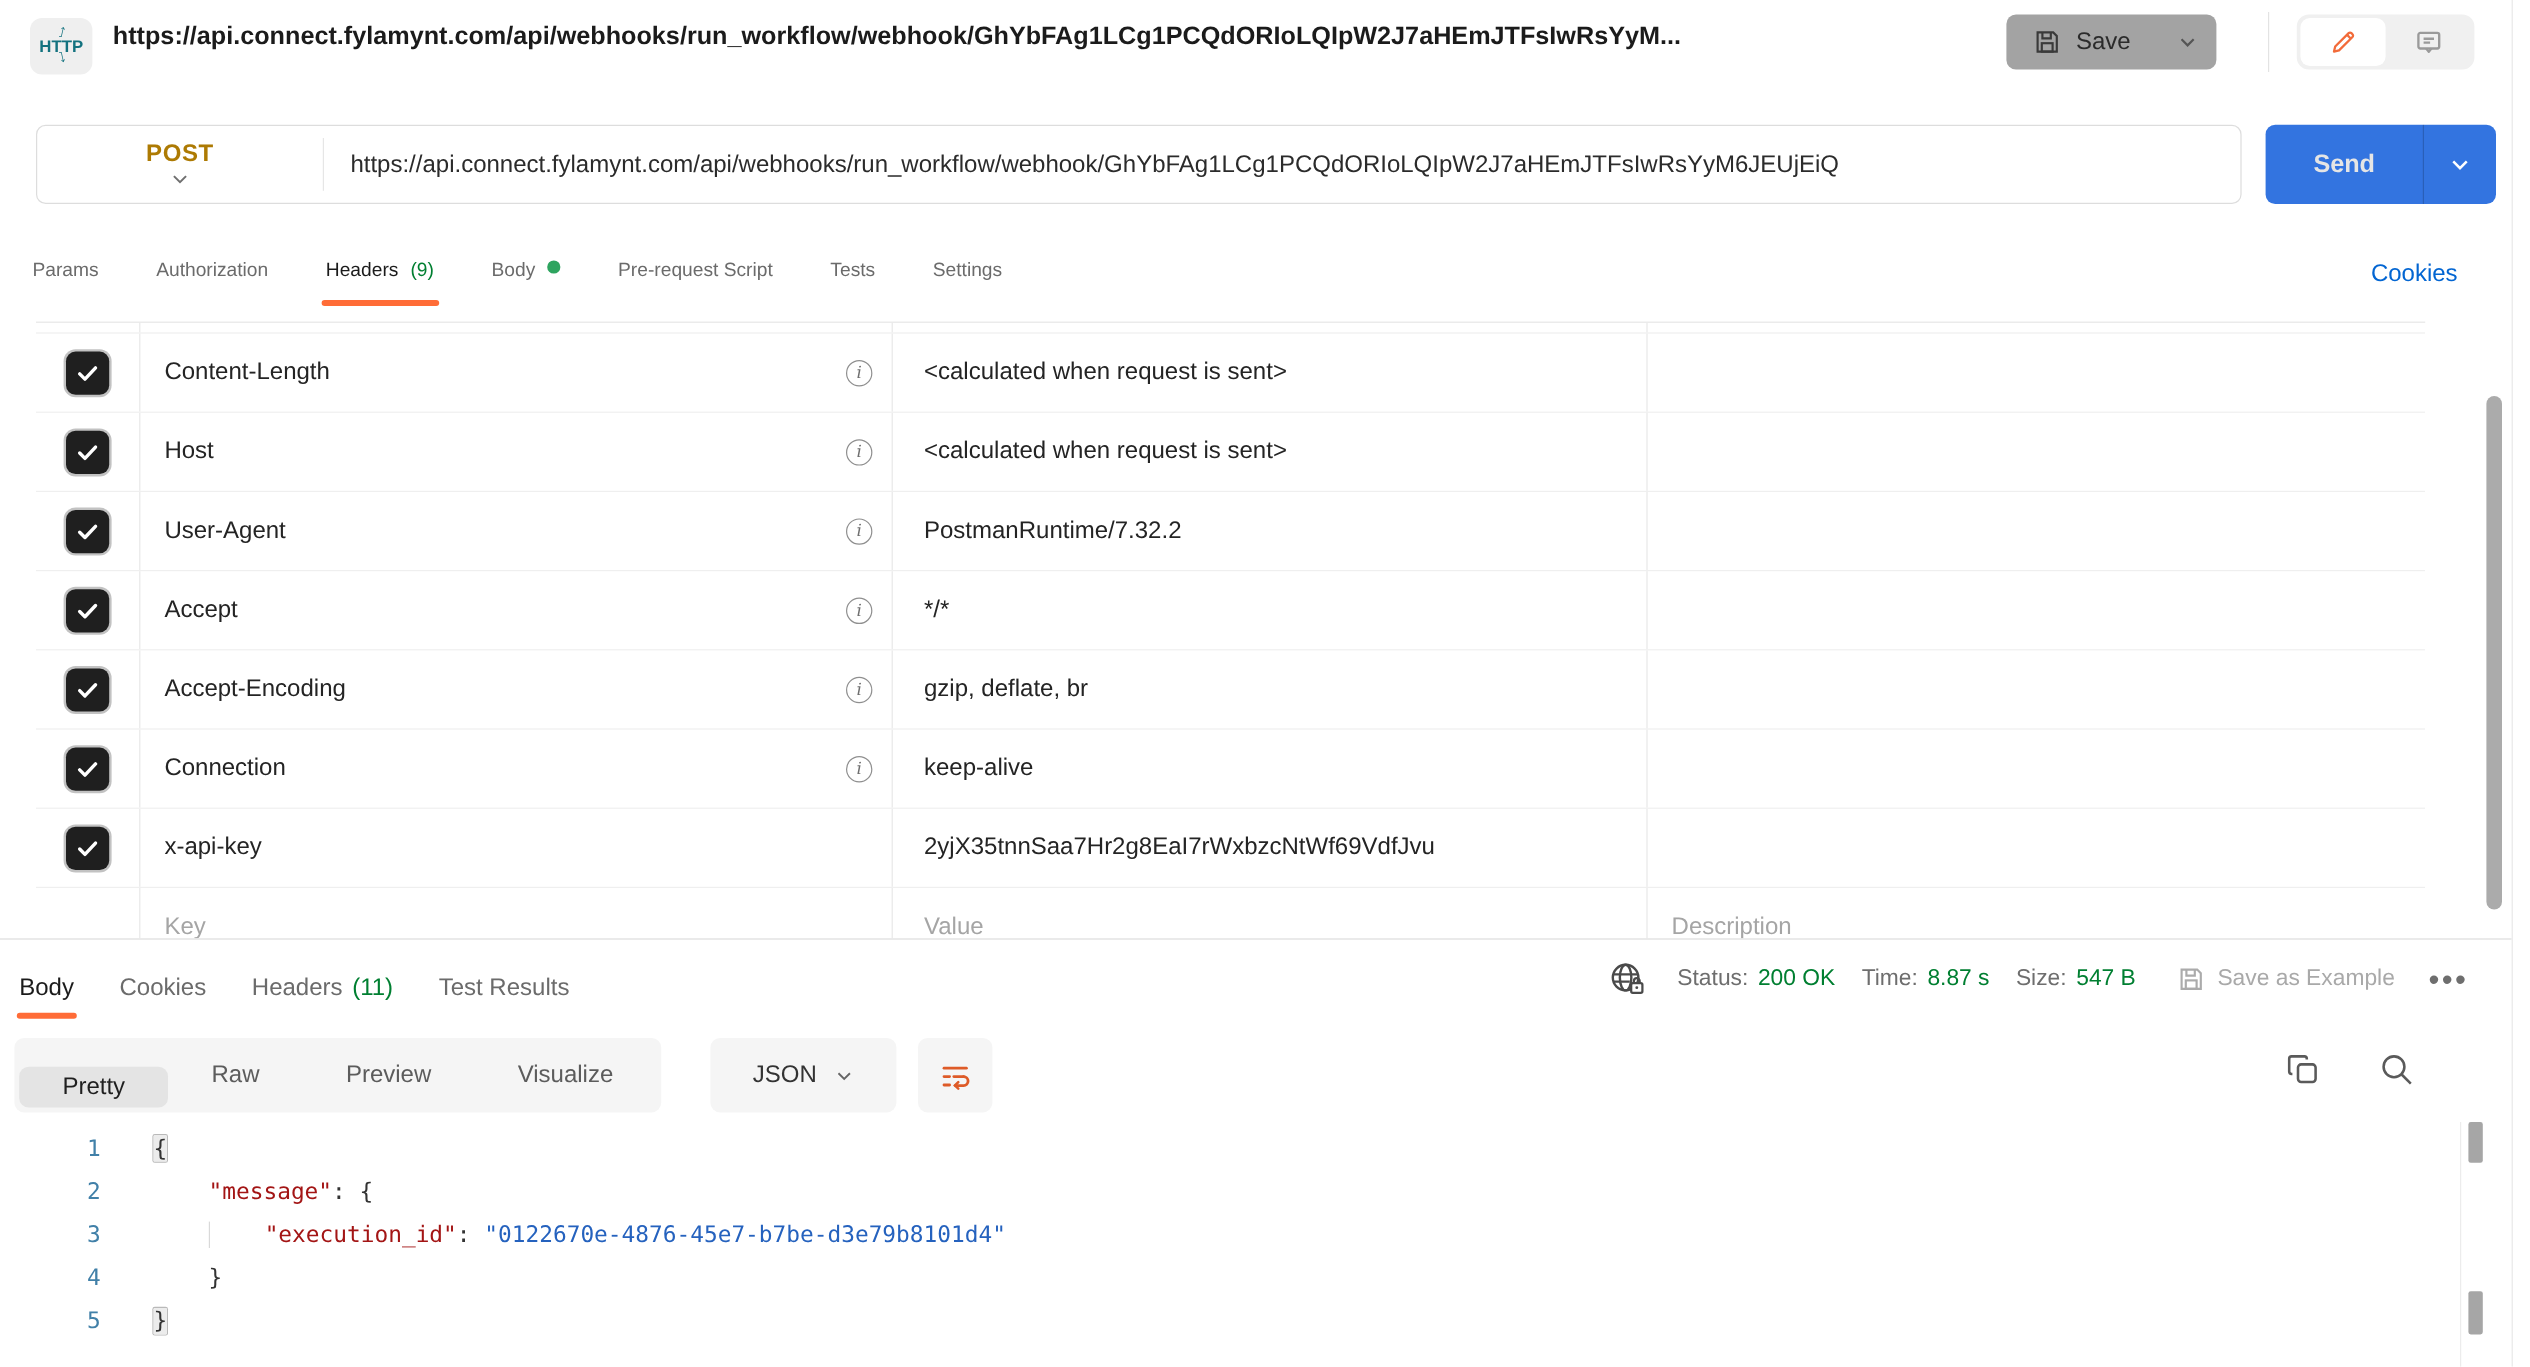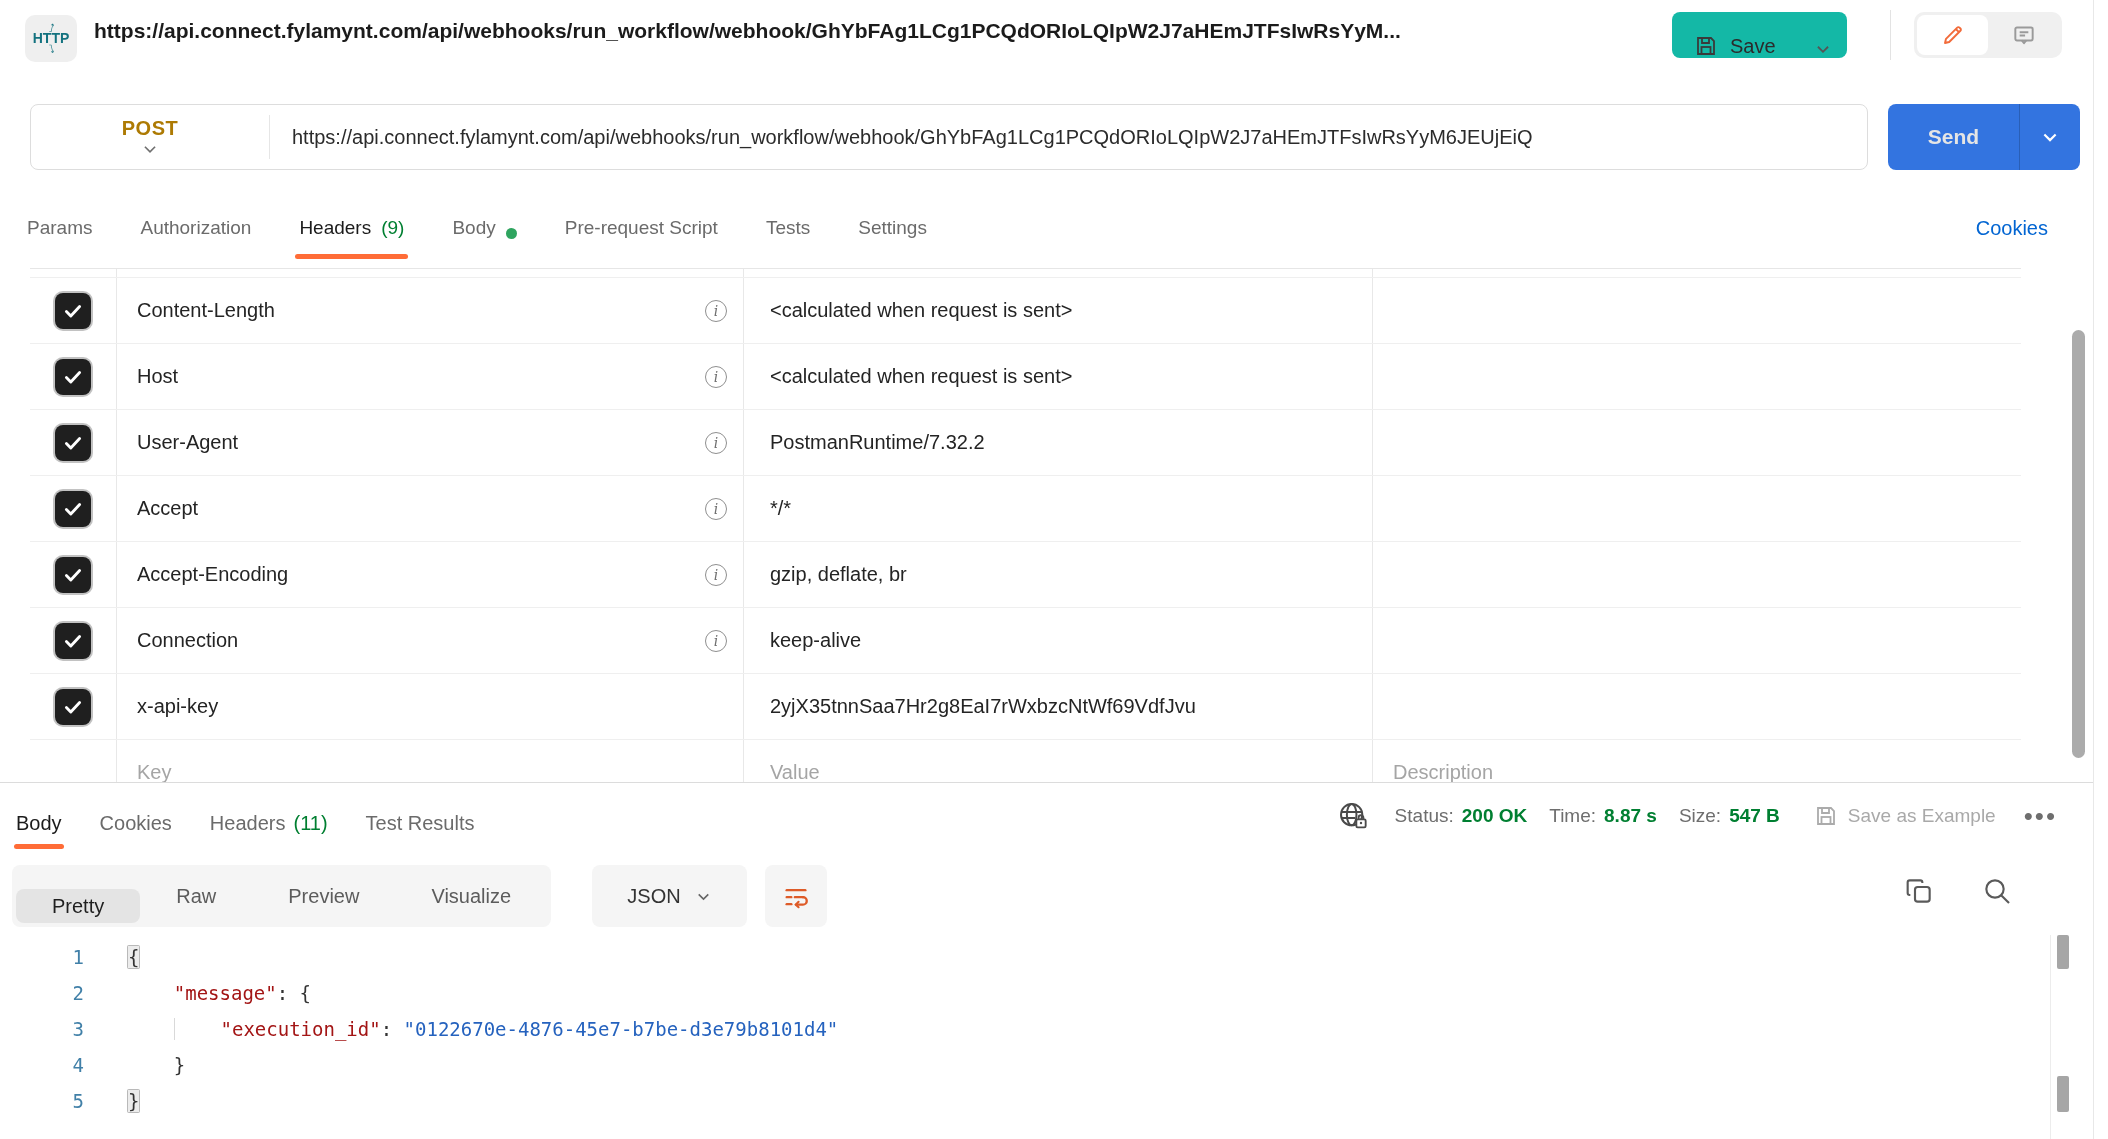--- a/index.html
+++ b/index.html
@@ -14,21 +14,21 @@
   .page{position:relative;width:2108px;height:1139px;background:#fff;}
 
   
   .topbar{position:absolute;left:0;top:0;width:2093px;height:92px;background:#fff;}
   .http-badge{position:absolute;left:25px;top:15px;width:52px;height:47px;border-radius:10px;
     background:#EFEFEF;display:flex;flex-direction:column;align-items:center;justify-content:center;color:#13727F;}
   .http-badge .arrow{font-size:11px;line-height:8px;letter-spacing:-1px;}
   .http-badge .word{font-size:14px;font-weight:700;letter-spacing:0px;line-height:13px;}
   .topbar-title{position:absolute;left:94px;top:0;height:62px;line-height:62px;font-size:21px;font-weight:700;
     color:#1B1B1B;white-space:nowrap;max-width:1560px;overflow:hidden;}
-  .save-split{position:absolute;left:1672px;top:12px;height:46px;border-radius:8px;background:#14b8a6;display:flex;align-items:flex-end;}
+  .save-split{position:absolute;left:1672px;top:12px;height:46px;border-radius:8px;background:#a3a3a3;display:flex;align-items:center;}
   .save-main{display:flex;align-items:center;gap:12px;padding:0 22px;font-size:20px;color:#2B2B2B;cursor:pointer;}
   .split-divider{width:1px;background:#DCDCDC;margin:6px 0;}
   .save-caret{display:flex;align-items:center;justify-content:center;width:48px;color:#555;cursor:pointer;}
   .vsep{position:absolute;left:1890px;top:10px;width:1px;height:50px;background:#E3E3E3;}
   .edit-group{position:absolute;left:1914px;top:12px;width:148px;height:46px;background:#F0F0F0;border-radius:10px;
     display:flex;padding:3px;}
   .edit-seg{flex:1;display:flex;align-items:center;justify-content:center;border-radius:8px;cursor:pointer;color:#8A8A8A;}
   .edit-seg.active{background:#fff;color:#F26B3A;}
 
   
@@ -41,22 +41,22 @@
   .url-input{flex:1;border:none;outline:none;font-size:20px;color:#2B2B2B;padding:0 8px 0 22px;background:transparent;
     font-family:"Liberation Sans",sans-serif;white-space:nowrap;overflow:hidden;}
   .send-btn{position:absolute;left:1888px;top:104px;width:192px;height:66px;border:none;border-radius:8px;
     background:var(--send-blue);display:flex;align-items:stretch;cursor:pointer;padding:0;}
   .send-label{flex:1;display:flex;align-items:center;justify-content:center;color:#e5e5e5;font-size:21px;font-weight:700;}
   .send-divider{width:1px;background:rgba(0,0,0,.18);margin:0;}
   .send-caret{width:60px;display:flex;align-items:center;justify-content:center;color:#fff;}
 
   
   .req-tabs{position:absolute;left:27px;top:205px;display:flex;gap:48px;}
-  .tab{position:relative;font-size:19px;color:var(--txt-gray);padding:12px 0 20px;cursor:pointer;white-space:nowrap;
-    display:flex;align-items:flex-end;gap:10px;}
+  .tab{position:relative;font-size:16px;color:var(--txt-gray);padding:12px 0 20px;cursor:pointer;white-space:nowrap;
+    display:flex;align-items:flex-start;gap:10px;}
   .tab .count{color:var(--green);}
   .tab.active{color:#1B1B1B;}
   .tab.active::after{content:"";position:absolute;left:-4px;right:-4px;bottom:0;height:5px;border-radius:3px;background:var(--accent);}
   .tab .dot{width:11px;height:11px;border-radius:50%;background:var(--dot-green);}
   .cookies-link{position:absolute;right:60px;top:217px;font-size:20px;color:var(--link-blue);cursor:pointer;font-weight:500;}
 
   
   .headers-table{position:absolute;left:30px;top:268px;width:1991px;height:514px;overflow:hidden;border-top:1px solid #E6E6E6;}
   .ht-row{display:flex;height:66px;border-bottom:1px solid var(--border-soft);}
   .ht-row.partial{height:9px;}
@@ -77,21 +77,21 @@
   .response{position:absolute;left:0;top:782px;width:2093px;height:357px;border-top:1px solid #DCDCDC;background:#fff;}
   .resp-header{position:relative;height:80px;display:flex;align-items:center;}
   .resp-tabs{display:flex;gap:38px;padding-left:16px;height:100%;align-items:stretch;}
   .rtab{position:relative;display:flex;align-items:center;gap:8px;font-size:20px;color:var(--txt-gray);cursor:pointer;white-space:nowrap;}
   .rtab .count{color:var(--green);}
   .rtab.active{color:#1B1B1B;}
   .rtab.active::after{content:"";position:absolute;left:-2px;right:-2px;bottom:14px;height:5px;border-radius:3px;background:var(--accent);}
   .resp-meta{position:absolute;right:36px;top:0;height:66px;display:flex;align-items:center;gap:20px;font-size:19px;}
   .meta-pair{display:flex;gap:8px;white-space:nowrap;}
   .meta-label{color:#6E6E6E;}
-  .meta-value{color:var(--green);font-weight:bold;}
+  .meta-value{color:var(--green);}
   .save-example{display:flex;align-items:center;gap:10px;color:#A9A9A9;cursor:pointer;margin-left:14px;white-space:nowrap;}
   .globe-wrap{color:#4A4A4A;display:flex;cursor:pointer;margin-right:6px;}
   .ellipsis-btn{font-size:26px;color:#6E6E6E;letter-spacing:2px;cursor:pointer;line-height:20px;margin-left:8px;}
 
   
   .view-bar{position:relative;height:70px;}
   .seg-group{position:absolute;left:12px;top:2px;height:62px;background:#F5F5F5;border-radius:8px;display:flex;padding:4px;}
   .vtab{display:flex;align-items:center;justify-content:center;padding:0 36px;font-size:20px;color:#5C5C5C;border-radius:8px;cursor:pointer;}
   .vtab.active{background:#E4E4E4;color:#1F1F1F;margin-top:20px;}
   .json-btn{position:absolute;left:592px;top:2px;height:62px;width:155px;background:#F5F5F5;border:none;border-radius:8px;

